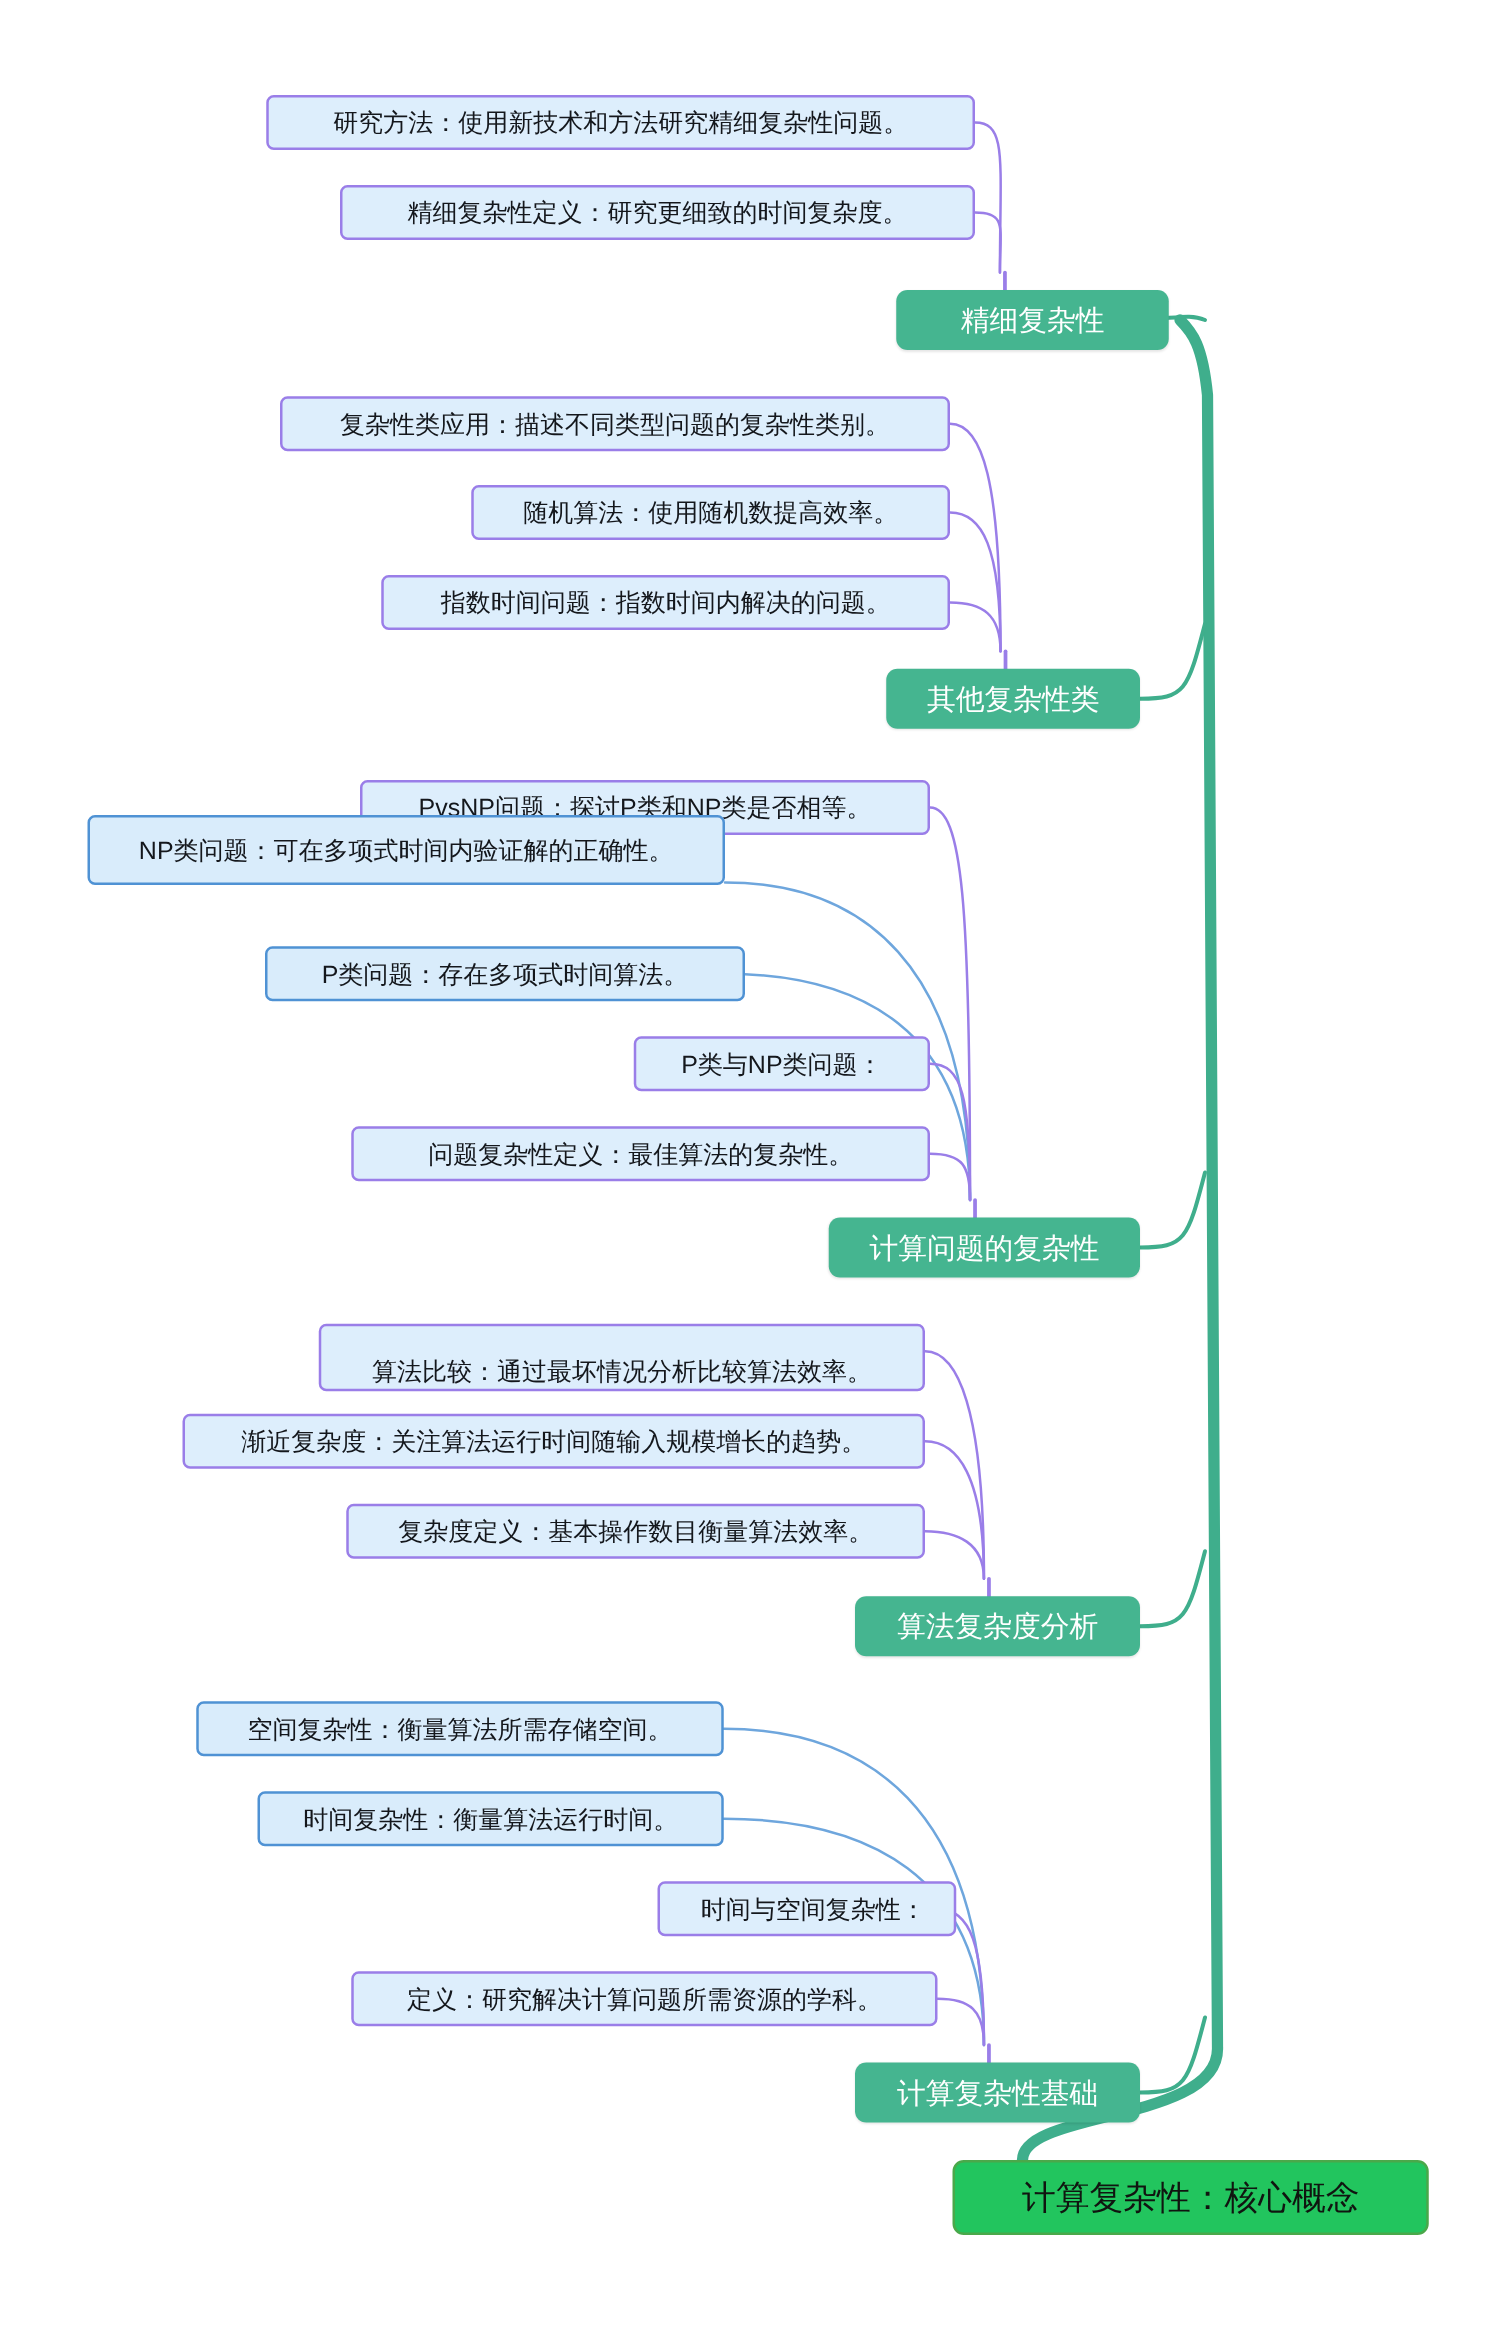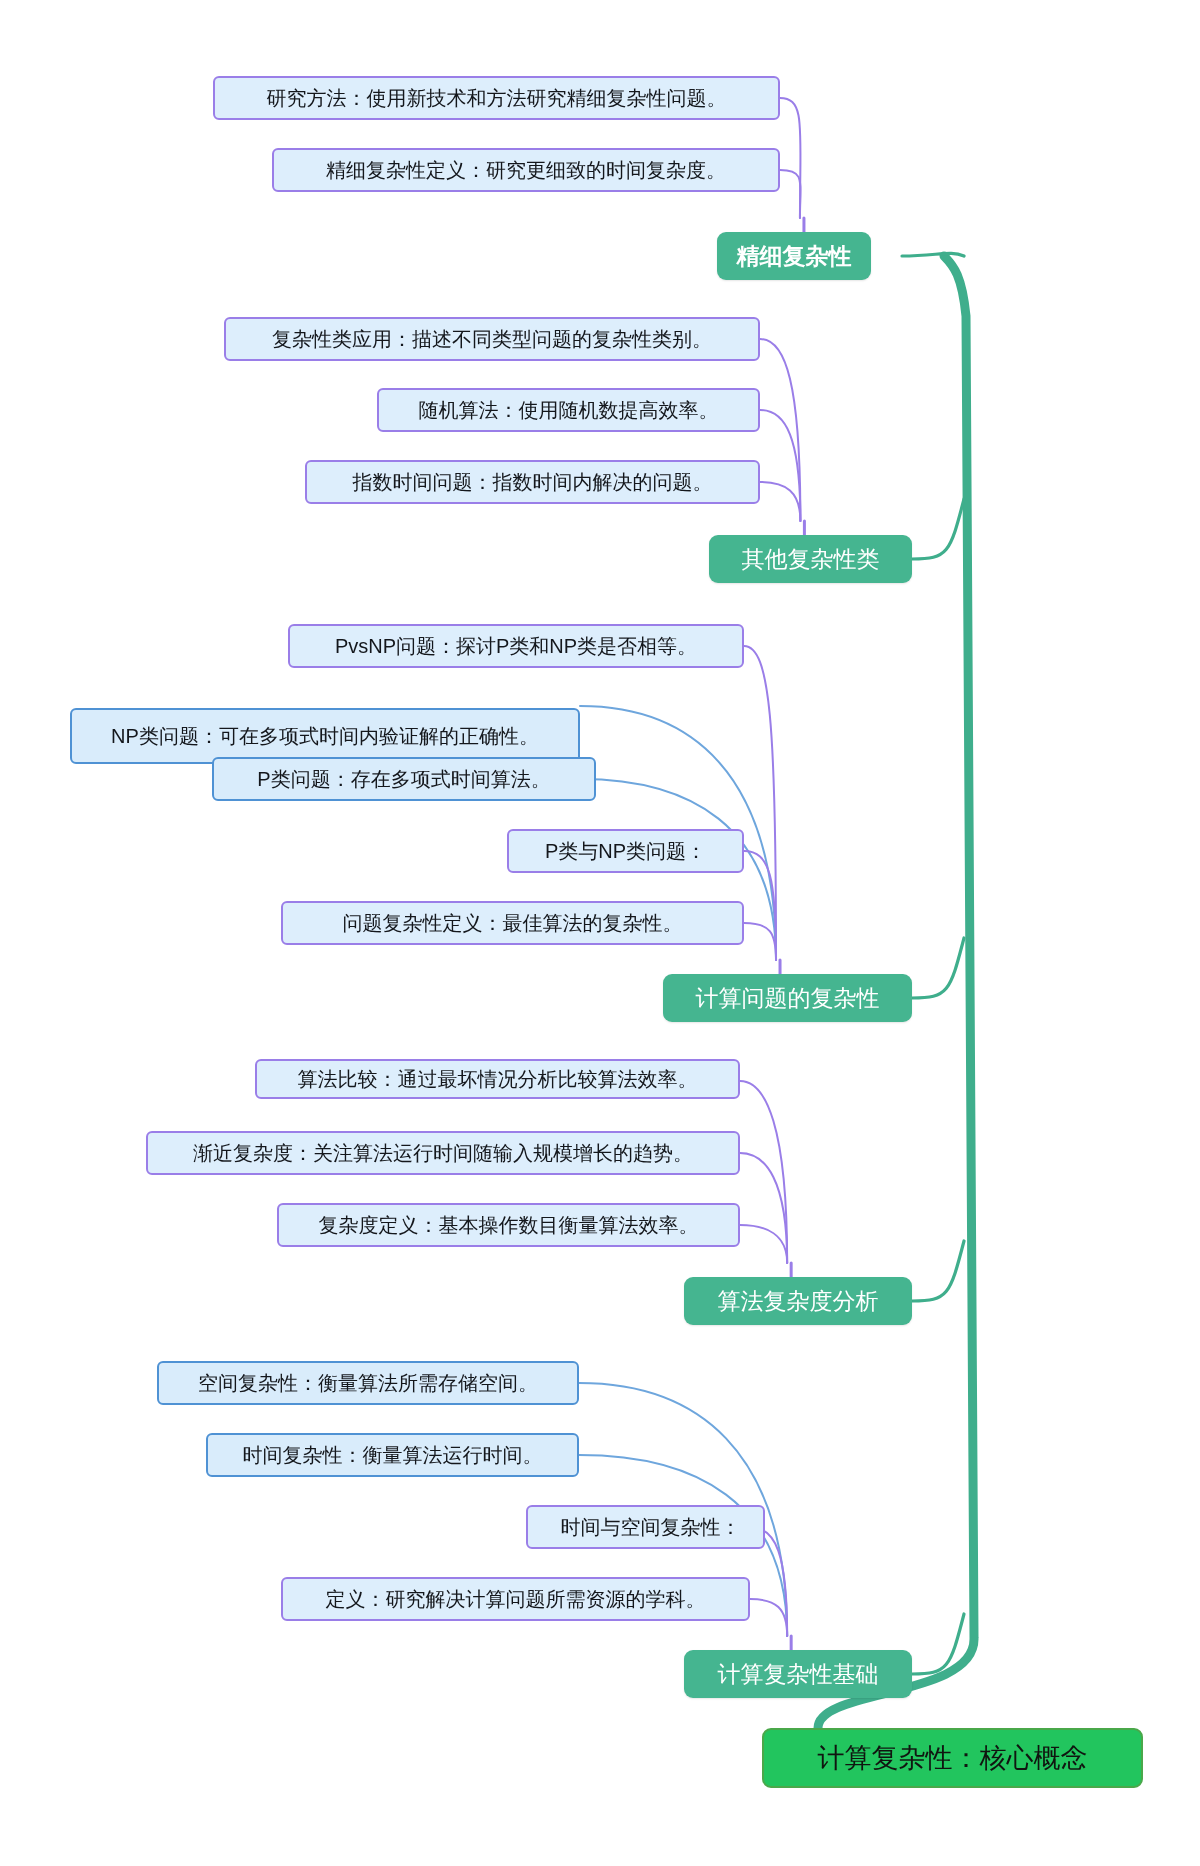--- a/index.html
+++ b/index.html
@@ -48,54 +48,54 @@
       <path d="M 750 1527 C 776 1527, 787.16 1554.25, 787.16 1636" fill="none" stroke="#9a7ee8" stroke-width="2" stroke-linecap="round"></path>
       <path d="M 750 1599 C 776 1599, 787.16 1608.25, 787.16 1636" fill="none" stroke="#9a7ee8" stroke-width="2" stroke-linecap="round"></path>
     </svg>
   <div id="nodes">
       <div class="node leaf" style="left: 213px; top: 76px; width: 567px; height: 44px;">
         <span>研究方法：使用新技术和方法研究精细复杂性问题。</span>
       </div>
       <div class="node leaf" style="left: 272px; top: 148px; width: 508px; height: 44px;">
         <span>精细复杂性定义：研究更细致的时间复杂度。</span>
       </div>
-      <div class="node branch" style="left: 717px; top: 232px; width: 154px; height: 48px; font-weight: bold;">
+      <div class="node branch" style="left: 717px; top: 232px; width: 218px; height: 48px;">
         <span>精细复杂性</span>
       </div>
       <div class="node leaf" style="left: 224px; top: 317px; width: 536px; height: 44px;">
         <span>复杂性类应用：描述不同类型问题的复杂性类别。</span>
       </div>
       <div class="node leaf" style="left: 377px; top: 388px; width: 383px; height: 44px;">
         <span>随机算法：使用随机数提高效率。</span>
       </div>
       <div class="node leaf" style="left: 305px; top: 460px; width: 455px; height: 44px;">
         <span>指数时间问题：指数时间内解决的问题。</span>
       </div>
       <div class="node branch" style="left: 709px; top: 535px; width: 203px; height: 48px;">
         <span>其他复杂性类</span>
       </div>
       <div class="node leaf" style="left: 288px; top: 624px; width: 456px; height: 44px;">
         <span>PvsNP问题：探讨P类和NP类是否相等。</span>
       </div>
-      <div class="node leaf blue" style="left: 70px; top: 708px; width: 510px; height: 56px;">
+      <div class="node leaf blue" style="left: 70px; top: 652px; width: 510px; height: 56px;">
         <span>NP类问题：可在多项式时间内验证解的正确性。</span>
       </div>
       <div class="node leaf blue" style="left: 196px; top: 757px; width: 384px; height: 44px; margin-left: 16px;">
         <span>P类问题：存在多项式时间算法。</span>
       </div>
       <div class="node leaf" style="left: 507px; top: 829px; width: 237px; height: 44px;">
         <span>P类与NP类问题：</span>
       </div>
       <div class="node leaf" style="left: 281px; top: 901px; width: 463px; height: 44px;">
         <span>问题复杂性定义：最佳算法的复杂性。</span>
       </div>
       <div class="node branch" style="left: 663px; top: 974px; width: 249px; height: 48px;">
         <span>计算问题的复杂性</span>
       </div>
-      <div class="node leaf" style="left: 255px; top: 1059px; width: 485px; height: 40px;">
+      <div class="node leaf" style="left: 255px; top: 1059px; width: 485px; height: 54px; align-items: flex-end;">
         <span>算法比较：通过最坏情况分析比较算法效率。</span>
       </div>
       <div class="node leaf" style="left: 146px; top: 1131px; width: 594px; height: 44px;">
         <span>渐近复杂度：关注算法运行时间随输入规模增长的趋势。</span>
       </div>
       <div class="node leaf" style="left: 277px; top: 1203px; width: 463px; height: 44px;">
         <span>复杂度定义：基本操作数目衡量算法效率。</span>
       </div>
       <div class="node branch" style="left: 684px; top: 1277px; width: 228px; height: 48px;">
         <span>算法复杂度分析</span>

